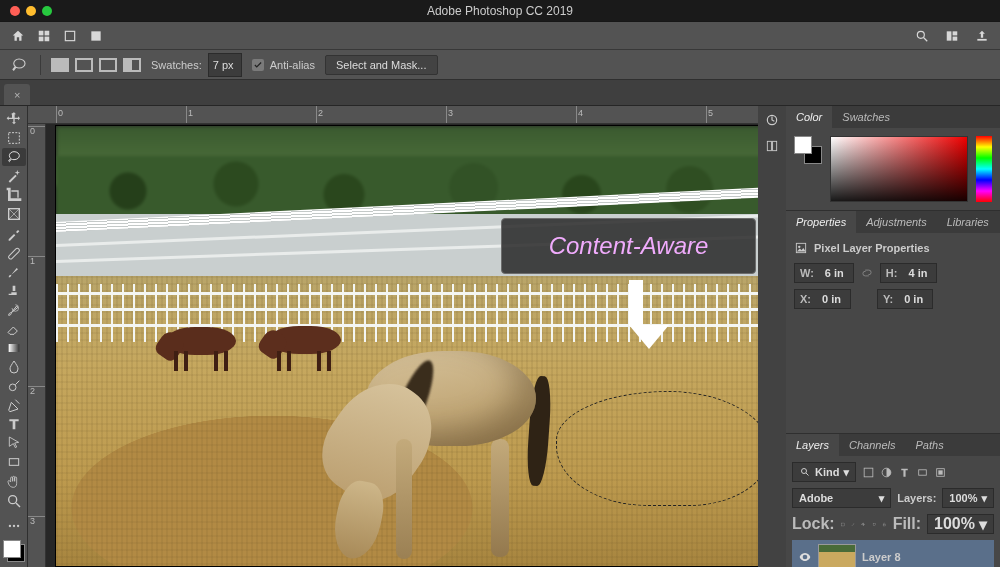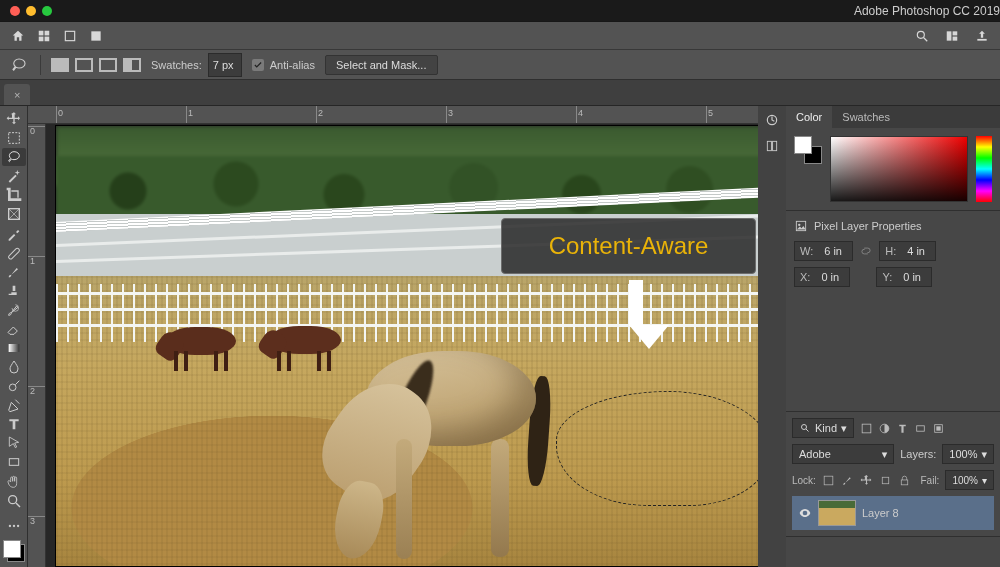--- a/index.html
+++ b/index.html
@@ -4,21 +4,21 @@
 <style>
   * { box-sizing: border-box; margin: 0; padding: 0; }
   html, body { width: 1000px; height: 567px; overflow: hidden; font-family: "Helvetica Neue", Arial, sans-serif; font-size: 11px; color:#ccc; background:#3a3a3a;}
   body { display:flex; flex-direction:column; }
 
   
   .titlebar { height: 22px; display:flex; align-items:center; position:relative; background: #1a1a1a; border-bottom:1px solid #171717;}
   .traffic { display:flex; gap:6px; padding-left:10px;}
   .traffic span { width:10px; height:10px; border-radius:50%; display:block; }
   .traffic .red{background:#ff5f56;} .traffic .yellow{background:#ffbd2e;} .traffic .green{background:#27c93f;}
-  .titlebar .title{ position:absolute; left:0; right:0; text-align:right; font-size:12px; color:#ccc; pointer-events:none;}
+  .titlebar .title{ position:absolute; left:0; right:0; text-align:center; font-size:12px; color:#ccc; pointer-events:none;}
 
   
   .menubar { height: 28px; background:#535353; display:flex; align-items:center; padding:0 8px; border-bottom:1px solid #383838; gap:6px;}
   .menubar .right { margin-left:auto; display:flex; gap:10px; }
   .menubar svg { fill:#d7d7d7; }
   .mbbtn { width:20px; height:20px; display:flex; align-items:center; justify-content:center; cursor:pointer;}
 
   
   .optbar { height:30px; background:#535353; display:flex; align-items:center; padding:0 8px; gap:10px; border-bottom:1px solid #2f2f2f;}
   .toolthumb{ width:22px; height:22px; display:flex;align-items:center;justify-content:center;}
@@ -106,35 +106,35 @@
   .h3 .lF{position:absolute;left:70px;top:118px;width:16px;height:120px;background:linear-gradient(#c3aa7b,#9b8053);border-radius:8px;}
   .h3 .lR{position:absolute;left:165px;top:118px;width:18px;height:118px;background:linear-gradient(#c3aa7b,#93784d);border-radius:8px;}
   .h3 .tail{position:absolute;left:203px;top:55px;width:20px;height:110px;background:#2f2315;border-radius:40%; transform:rotate(4deg);}
 
   
   .marquee{position:absolute; left:500px; top:265px; width:215px; height:115px; border:1.5px dashed #222; border-radius:55% 50% 40% 45% / 45% 55% 50% 55%; background:rgba(0,0,0,0);}
 
   
   .annot{ position:absolute; left:445px; top:92px; width:255px;}
   .annot .box{ background: rgba(40,40,40,.85); border:1px solid #6c6c6c; border-radius:4px;
-               color:#eab308; font-size:24px; line-height:1.25; text-align:center; padding:12px 8px; }
+               color:#f0abfc; font-size:24px; line-height:1.25; text-align:center; padding:12px 8px;font-style:italic; }
   .annot .arrow{ width:0; margin:6px auto 0; }
   .annot .arrow .shaft{ width:14px; height:46px; background:#fff; margin:0 auto;}
   .annot .arrow .head{ width:0;height:0; border-left:20px solid transparent; border-right:20px solid transparent; border-top:24px solid #fff; margin-top:-1px;}
 
   
   .midstrip{ width:28px; background:#424242; display:flex; flex-direction:column; align-items:center; padding:4px 0; gap:6px;}
 
   
   .panels{ width:214px; background:#474747; display:flex; flex-direction:column;}
   .panel{ border-bottom:1px solid #2f2f2f; }
-  .ptabs{ display:flex; background:#3b3b3b;}
+  .ptabs{ display:flex; background:#3b3b3b;font-style:italic;}
   .ptab{ padding:5px 10px; font-size:11px; color:#bbb; cursor:pointer;}
   .ptab.act{ background:#474747; color:#eee;}
-  .pbody{ padding:8px; }
+  .pbody{ padding:8px;font-weight:bold; }
 
   
   .colorpanel .pbody{ display:flex; gap:8px; align-items:flex-start;}
   .fgbg{ position:relative; width:28px; height:28px;}
   .fgbg .bg{position:absolute; right:0; bottom:0; width:18px;height:18px;background:#000;border:1px solid #888;}
   .fgbg .fg{position:absolute; left:0; top:0; width:18px;height:18px;background:#fff;border:1px solid #888;}
   .ramp{ flex:1; height:66px; position:relative; border:1px solid #333;
          background: linear-gradient(90deg, #fff, #e00);
   }
   .ramp::after{content:"";position:absolute;inset:0;background:linear-gradient(180deg, rgba(255,255,255,0), rgba(0,0,0,.9));}
@@ -147,21 +147,21 @@
   .propbox .val{ padding:0 6px; color:#ddd; min-width:34px;}
 
   
   .layerspanel .pbody{ padding:6px;}
   .lrow{ display:flex; align-items:center; gap:6px; margin-bottom:6px;}
   .lsel{ background:#3c3c3c; border:1px solid #2b2b2b; color:#ddd; padding:2px 6px; height:20px; display:flex; align-items:center; gap:4px; cursor:pointer;}
   .layer{ display:flex; align-items:center; gap:6px; background:#5a6f8a; height:34px; padding:2px 6px;}
   .layer .thumb{ width:38px; height:26px; background:linear-gradient(180deg,#496b38 0 30%, #caa95f 30% 100%); border:1px solid #999;}
   .eye{ width:14px;height:14px;}
   .lockicons{ display:flex; gap:5px; align-items:center;}
-  .panel .subhead{ display:flex; align-items:center; gap:6px; color:#bbb; font-size:10px; padding:0 6px 6px;}
+  .panel .subhead{ display:flex; align-items:center; gap:6px; color:#bbb; font-size:16px; padding:0 6px 6px;}
 
   .propsubtitle{display:flex;align-items:center;gap:6px;color:#ccc;margin-bottom:8px;}
 
   
   .i{width:14px;height:14px;display:inline-block;}
   svg{display:block;}
 </style>
 </head>
 <body>
 
@@ -499,20 +499,25 @@
           <div class="fgbg">
             <div class="bg"></div>
             <div class="fg"></div>
           </div>
           <div class="ramp"></div>
           <div class="huebar"></div>
        </div>
     </div>
 
     <div class="panel">
+       <div class="ptabs">
+         <div class="ptab act">Properties</div>
+         <div class="ptab">Adjustments</div>
+         <div class="ptab">Libraries</div>
+       </div>
        <div class="pbody">
           <div class="propsubtitle">
             <svg viewBox="0 0 24 24" width="14" height="14">
               <rect x="4" y="4" width="16" height="16" fill="none" stroke="#ccc" stroke-width="1.5"></rect>
               <circle cx="9" cy="10" r="2" fill="#ccc"></circle>
               <path d="M5 18l5-5 3 3 3-4 4 6z" fill="#ccc"></path>
             </svg>
             <span>Pixel Layer Properties</span>
           </div>
           <div class="propsrow">
@@ -537,20 +542,25 @@
              <div class="propbox">
               <span class="lbl">Y:</span>
               <span class="val">0 in</span>
             </div>
           </div>
           <div style="height:110px"></div>
        </div>
     </div>
 
     <div class="panel layerspanel">
+       <div class="ptabs">
+         <div class="ptab act">Layers</div>
+         <div class="ptab">Channels</div>
+         <div class="ptab">Paths</div>
+       </div>
        <div class="pbody">
          <div class="lrow">
             <div class="lsel">
                <svg viewBox="0 0 24 24" width="12" height="12">
                 <circle cx="10" cy="10" r="5" fill="none" stroke="#ccc" stroke-width="2"></circle>
                 <line x1="14" y1="14" x2="19" y2="19" stroke="#ccc" stroke-width="2"></line>
               </svg>
                <span>Kind</span>
                <span>▾</span>
             </div>
@@ -596,21 +606,21 @@
             <svg viewBox="0 0 24 24" width="13" height="13">
               <path d="M12 2l3 3h-2v5h5V8l3 3-3 3v-2h-5v5h2l-3 3-3-3h2v-5H4v2l-3-3 3-3v2h5V5H7z" fill="#bbb"></path>
             </svg>
             <svg viewBox="0 0 24 24" width="13" height="13">
               <rect x="6" y="6" width="12" height="12" fill="none" stroke="#bbb" stroke-width="1.3"></rect>
             </svg>
             <svg viewBox="0 0 24 24" width="13" height="13">
               <rect x="6" y="11" width="12" height="9" fill="none" stroke="#bbb" stroke-width="1.3"></rect>
               <path d="M8 11V8a4 4 0 1 1 8 0v3" fill="none" stroke="#bbb" stroke-width="1.3"></path>
             </svg>
-            <span style="margin-left:auto">Fail:</span>
+            <span style="margin-left:auto">Fill:</span>
             <div class="lsel">
               <span>100%</span>
               <span>▾</span>
             </div>
          </div>
          <div class="layer">
             <svg class="eye" viewBox="0 0 24 24">
               <path d="M12 5c5 0 9 5 9 7s-4 7-9 7-9-5-9-7 4-7 9-7zm0 3a4 4 0 1 0 0 8 4 4 0 0 0 0-8z" fill="#ddd"></path>
             </svg>
             <div class="thumb"></div>

